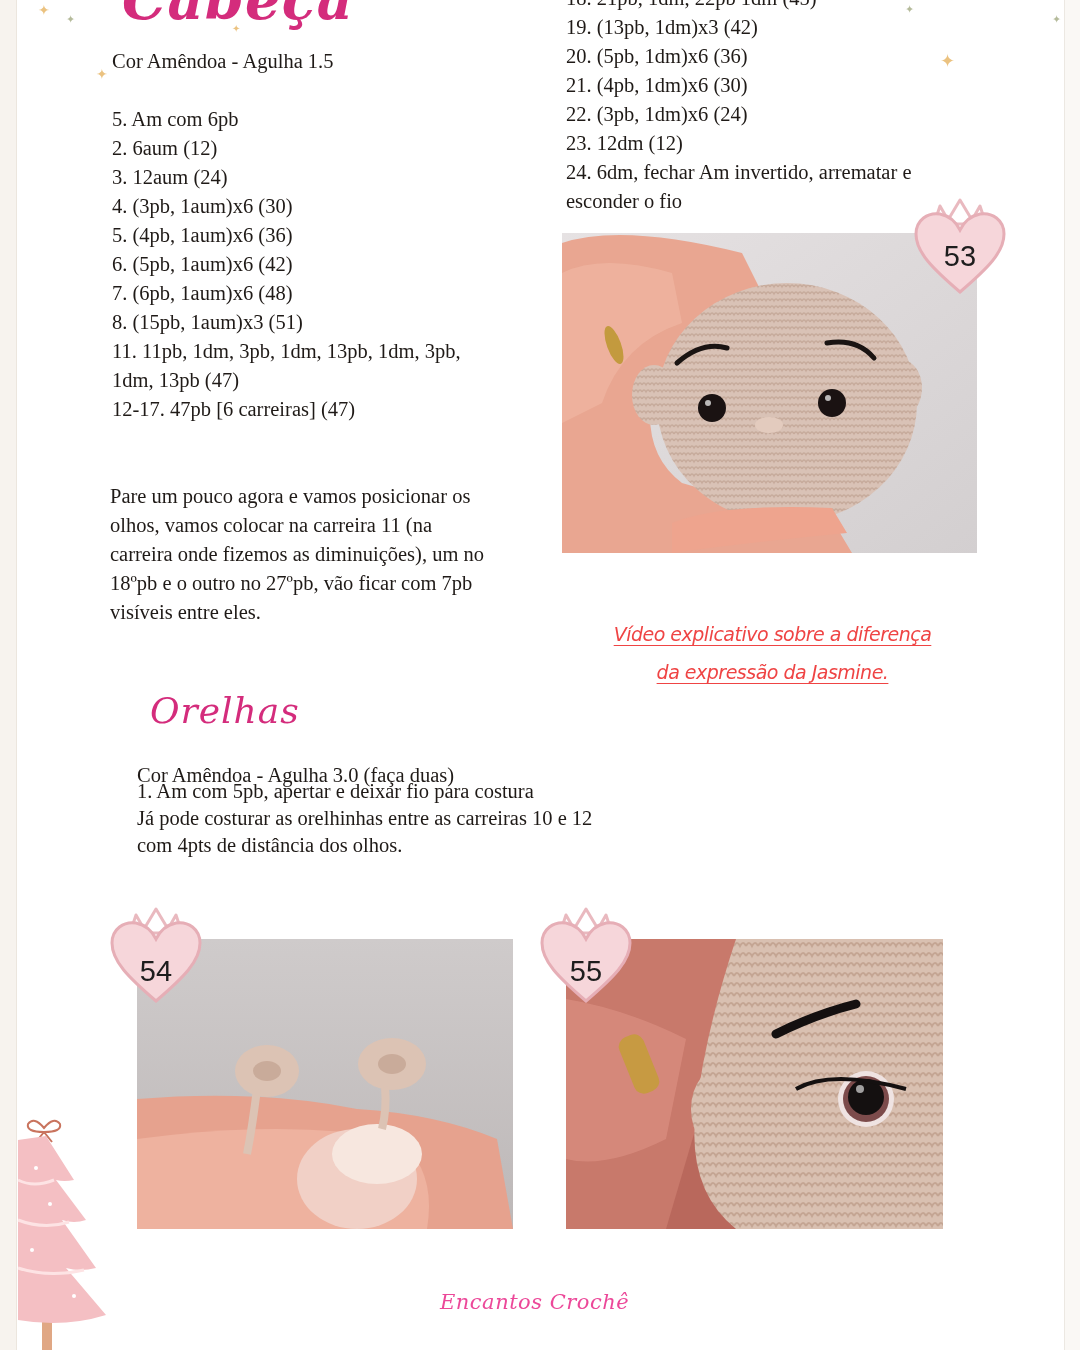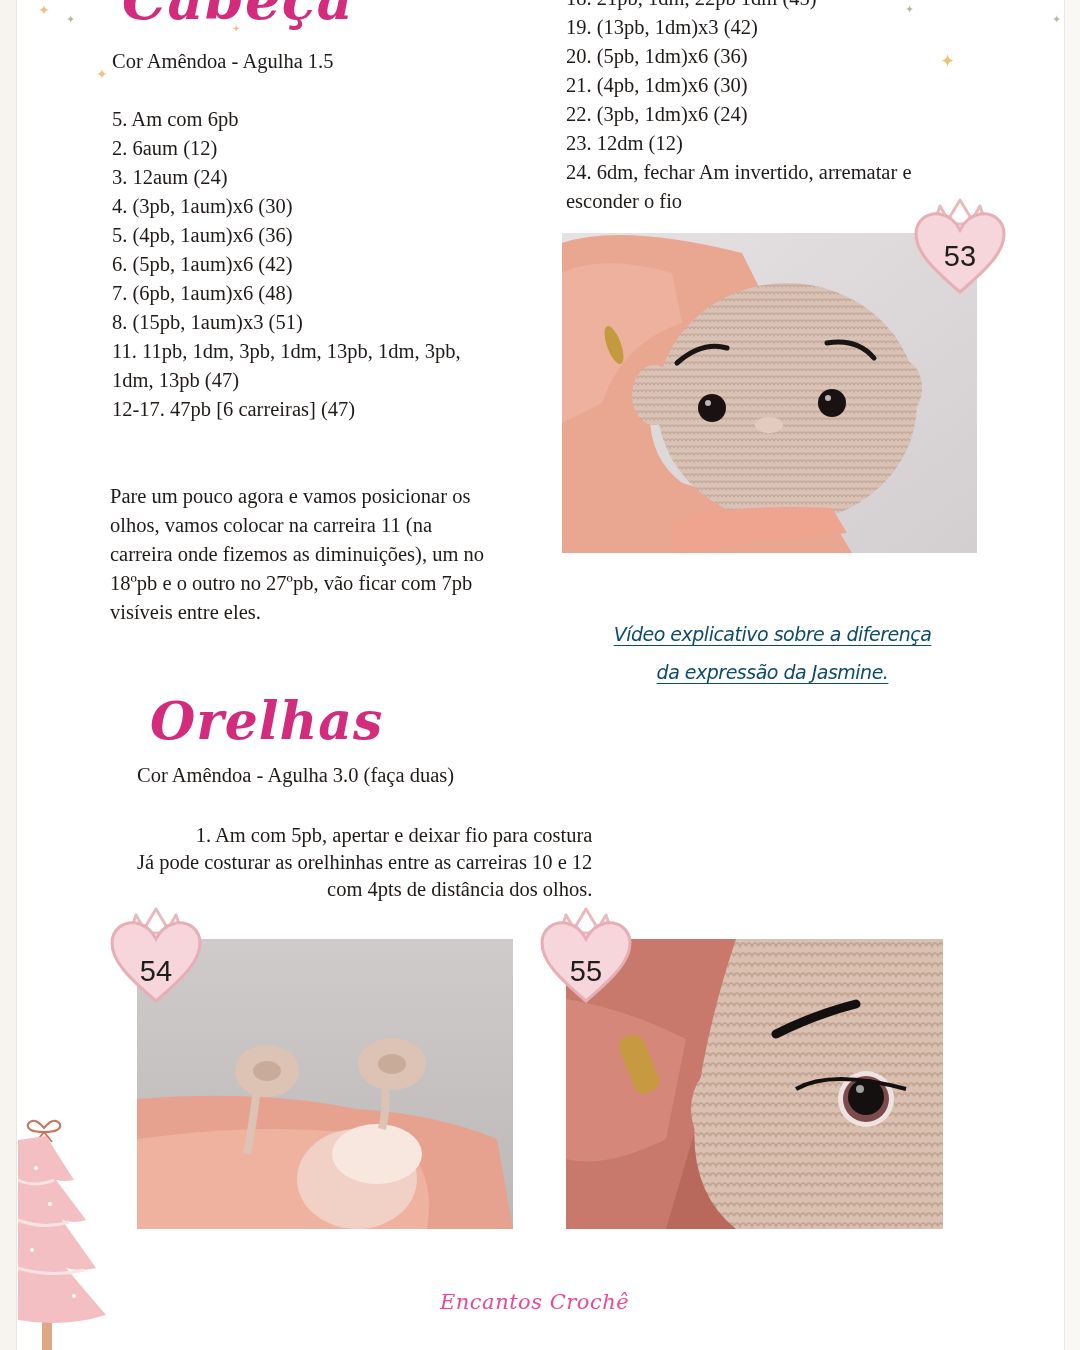--- a/index.html
+++ b/index.html
@@ -7,35 +7,35 @@
   body { position: relative; font-family: "Liberation Serif", "DejaVu Serif", serif; color: #1f1a17; }
 
   .edge-left { position: absolute; left: 0; top: 0; width: 17px; height: 1350px; background: #f7f3ee; border-right: 1px solid #ece6de; }
   .edge-right { position: absolute; right: 0; top: 0; width: 16px; height: 1350px; background: #faf8f5; border-left: 1px solid #ece8e2; }
 
   .sparkle { position: absolute; color: #e8b86a; font-size: 14px; line-height: 1; opacity: .85; }
   .sparkle.green { color: #a9b08a; font-size: 11px; }
 
   .script-title { position: absolute; font-family: "DejaVu Serif", serif; font-style: italic; color: #d42c7c; letter-spacing: 1px; }
   .title-cabeca { left: 122px; top: -34px; font-size: 56px; font-weight: bold; }
-  .title-orelhas { left: 150px; top: 690px; font-size: 52px; font-weight: bold; }
+  .title-orelhas { left: 150px; top: 690px; font-size: 36px; font-weight: normal; }
 
   .text-block { position: absolute; font-size: 20.5px; line-height: 29px; }
   .text-block .line { white-space: nowrap; display: block; }
 
   .subtitle { position: absolute; font-size: 20.5px; line-height: 29px; white-space: nowrap; }
 
   .photo { position: absolute; overflow: hidden; background: #d8d4d2; }
   .photo .bg { position: absolute; inset: 0; }
 
   .badge { position: absolute; width: 96px; height: 100px; }
   .badge svg { position: absolute; left: 0; top: 0; }
   .badge .num { position: absolute; left: 0; right: 0; font-family: "Liberation Sans", "DejaVu Sans", sans-serif; font-size: 29px; color: #1d1d1d; text-align: center; }
 
-  .video-link { position: absolute; left: 600px; top: 615px; width: 345px; text-align: center; font-family: "DejaVu Sans", sans-serif; font-size: 19px; line-height: 38px; color: #0c4a6e; text-decoration: underline; text-underline-offset: 4px; letter-spacing: -0.5px; font-style: italic; }
+  .video-link { position: absolute; left: 600px; top: 615px; width: 345px; text-align: center; font-family: "DejaVu Sans", sans-serif; font-size: 19px; line-height: 38px; color: #ef4444; text-decoration: underline; text-underline-offset: 4px; letter-spacing: -0.5px; font-style: italic; }
 
   .footer-brand { position: absolute; left: 440px; top: 1290px; width: 210px; text-align: left; font-family: "DejaVu Serif", serif; font-style: italic; font-size: 21px; color: #ec4899; letter-spacing: .5px; }
 
   .tree { position: absolute; left: 14px; top: 1110px; }
 </style>
 </head>
 <body>
 
 <div class="edge-left"></div>
 <div class="edge-right"></div>
@@ -121,21 +121,21 @@
   <span class="num" style="top:44px;">53</span>
 </div>
 
 <div class="video-link">
   <span style="display:block;">Vídeo explicativo sobre a diferença</span>
   <span style="display:block;">da expressão da Jasmine.</span>
 </div>
 
 <div class="script-title title-orelhas">Orelhas</div>
 <div class="subtitle" style="left:137px;top:761px;">Cor Amêndoa - Agulha 3.0 (faça duas)</div>
-<div class="text-block" style="left:137px;top:822px;line-height:27px;text-align:right;">
+<div class="text-block" style="left:137px;top:778px;line-height:27px;">
   <span class="line">1. Am com 5pb, apertar e deixar fio para costura</span>
   <span class="line">Já pode costurar as orelhinhas entre as carreiras 10 e 12</span>
   <span class="line">com 4pts de distância dos olhos.</span>
 </div>
 
 <div class="photo" style="left:137px;top:939px;width:376px;height:290px;">
   <svg class="bg" width="376" height="290" viewBox="0 0 376 290">
     <defs>
       <linearGradient id="bg54" x1="0" y1="0" x2="0" y2="1">
         <stop offset="0" stop-color="#cfcbcb"></stop>

